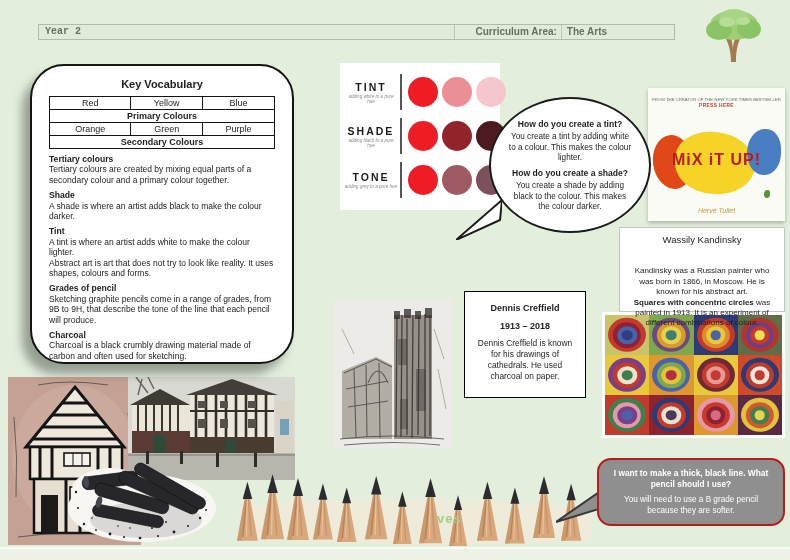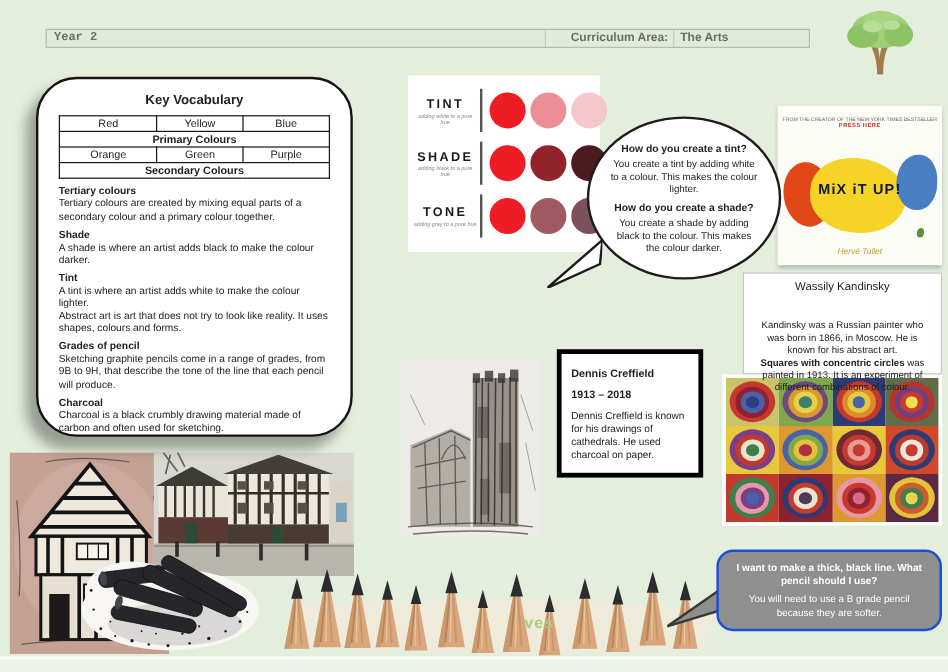--- a/index.html
+++ b/index.html
@@ -51,52 +51,52 @@
 
   
   .book{left:648px;top:88px;width:137px;height:133px;background:#fcfcf6;
     box-shadow:0 2px 4px rgba(0,0,0,.25);z-index:2;}
   .book-tagline{position:absolute;top:9px;width:100%;text-align:center;font-size:4.3px;color:#666;}
   .book-press{display:block;color:#c03a2e;font-weight:bold;font-size:4.8px;margin-top:1px;letter-spacing:.4px;}
   .blob{position:absolute;border-radius:50%;}
   .blob-red{left:5px;top:47px;width:40px;height:54px;background:#e04818;transform:rotate(-8deg);}
   .blob-yellow{left:27px;top:44px;width:80px;height:62px;background:#f5d327;transform:rotate(4deg);border-radius:46% 54% 50% 50%;}
   .blob-blue{left:99px;top:41px;width:34px;height:46px;background:#4a7ec2;border-radius:55% 45% 50% 50%;}
-  .book-title{position:absolute;top:63px;width:100%;text-align:center;font-size:12px;font-weight:bold;
-    color:#0f172a;letter-spacing:1px;}
+  .book-title{position:absolute;top:63px;width:100%;text-align:center;font-size:16px;font-weight:bold;
+    color:#b91c1c;letter-spacing:1px;}
   .book-author{position:absolute;bottom:7px;width:100%;text-align:center;font-size:7px;color:#bf9a3f;font-style:italic;}
   .green-splat{position:absolute;right:15px;bottom:23px;width:6px;height:8px;background:#5c8f3c;
     border-radius:60% 40% 55% 45%;}
 
   
   .kand-box{left:619px;top:227px;width:166px;height:85px;background:#fff;border:1px solid #c6c6c6;
     text-align:center;padding:6px 7px;box-sizing:border-box;font-size:8px;line-height:1.3;z-index:3;}
   .kand-title{font-weight:normal;font-size:9.5px;margin-bottom:20px;}
   .kand-work{font-weight:bold;}
   .kand-painting{left:602px;top:312px;width:183px;height:126px;background:#fdfdfd;padding:3px;
     box-sizing:border-box;display:grid;grid-template-columns:repeat(4,1fr);grid-template-rows:repeat(3,1fr);z-index:2;}
   .kp-cell{position:relative;overflow:hidden;}
   .kp-ring{position:absolute;left:50%;top:50%;transform:translate(-50%,-50%);border-radius:50%;}
 
   
-  .cref-box{left:464px;top:291px;width:122px;height:107px;background:#fff;border:4px solid #000000;
-    text-align:left;padding:11px 8px;box-sizing:border-box;font-size:8.4px;line-height:1.3;z-index:3;}
+  .cref-box{left:464px;top:291px;width:122px;height:107px;background:#fff;border:1px solid #000000;
+    text-align:center;padding:11px 8px;box-sizing:border-box;font-size:8.4px;line-height:1.3;z-index:3;}
   .cref-name{font-weight:bold;font-size:9px;}
   .cref-years{font-weight:bold;font-size:9px;margin:6px 0;}
 
   
   .cathedral{left:334px;top:299px;width:117px;height:149px;z-index:1;}
   .tudor-sketch{left:8px;top:377px;width:133px;height:168px;z-index:1;}
   .tudor-photo{left:128px;top:377px;width:167px;height:103px;z-index:1;}
   .charcoal{left:66px;top:458px;width:152px;height:86px;z-index:3;}
   .pencils{left:235px;top:466px;width:362px;height:84px;z-index:2;}
   .tree{left:703px;top:6px;width:62px;height:58px;z-index:2;}
 
   
-  .p-bubble{left:597px;top:458px;width:188px;height:68px;background:#8f8f8f;border:2px solid #1d4ed8;
+  .p-bubble{left:597px;top:458px;width:188px;height:68px;background:#8f8f8f;border:2px solid #b91c1c;
     border-radius:14px;color:#fff;text-align:center;display:flex;flex-direction:column;justify-content:center;
     padding:4px 10px;box-sizing:border-box;z-index:7;}
   .pb-q{font-weight:bold;font-size:8.4px;line-height:1.35;}
   .pb-a{font-size:8.2px;margin-top:4px;line-height:1.35;}
   .p-bubble-tail{left:556px;top:486px;width:46px;height:38px;z-index:6;}
 
   .watermark{left:437px;top:511px;font-size:13px;font-weight:bold;color:#a6cd82;z-index:4;letter-spacing:1px;}
   .footer-strip{left:0;top:547px;width:790px;height:13px;background:#edf3e7;border-top:2px solid #f8fbf5;z-index:0;}
 </style>
 </head>

